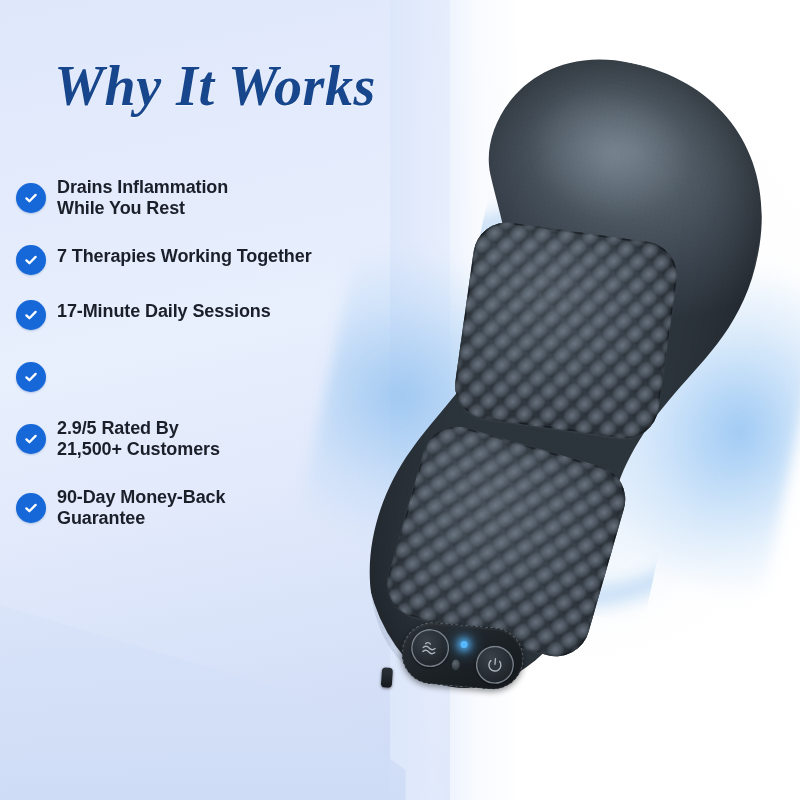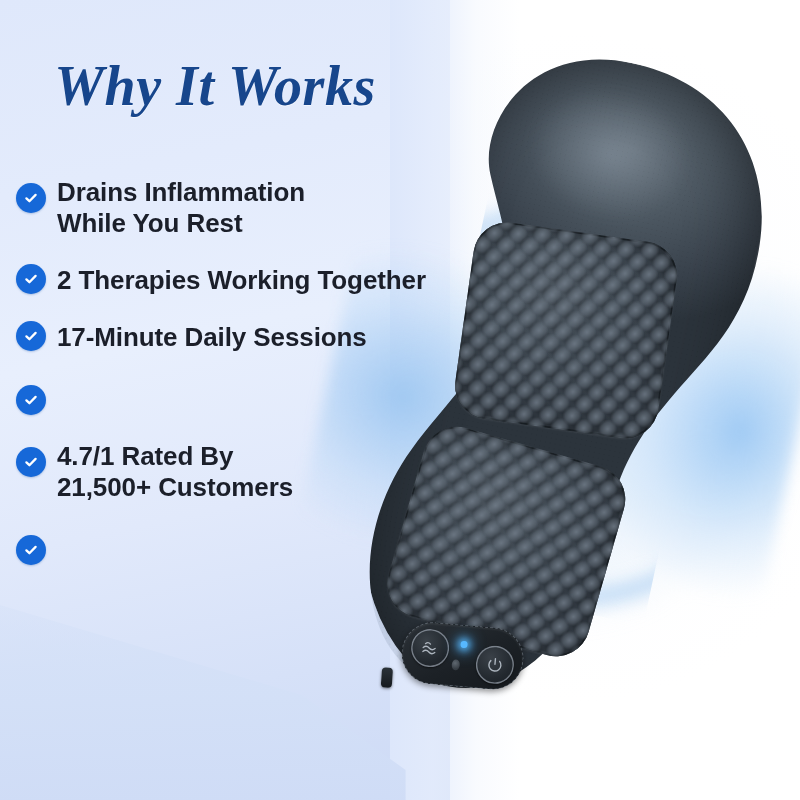--- a/index.html
+++ b/index.html
@@ -81,21 +81,21 @@
     width:30px; height:30px;
     border-radius:50%;
     background:#1668d8;
     display:flex; align-items:center; justify-content:center;
     margin-right:11px;
     box-shadow:0 1px 2px rgba(22,80,160,.28);
   }
   .check svg { display:block; }
   .bullet-text {
     font-weight:700;
-    font-size:26px;
+    font-size:18px;
     line-height:1.19;
     color:#1b1f2a;
     letter-spacing:-.1px;
     white-space:pre-line;
     padding-top:1px;
   }
   
   .bullet.two-line .check { margin-top:7px; }
   .bullet.one-line .check { margin-top:0px; }
 
@@ -297,21 +297,21 @@
       <span class="bullet-text">Drains Inflammation
 While You Rest</span>
     </div>
 
     <div class="bullet one-line">
       <span class="check">
         <svg width="16" height="16" viewBox="0 0 16 16" fill="none" stroke="#ffffff" stroke-width="2.3" stroke-linecap="round" stroke-linejoin="round">
           <path d="M3.4 8.4 L6.4 11.2 L12.6 4.9"></path>
         </svg>
       </span>
-      <span class="bullet-text">2 Therapies Working Together</span>
+      <span class="bullet-text">7 Therapies Working Together</span>
     </div>
 
     <div class="bullet one-line">
       <span class="check">
         <svg width="16" height="16" viewBox="0 0 16 16" fill="none" stroke="#ffffff" stroke-width="2.3" stroke-linecap="round" stroke-linejoin="round">
           <path d="M3.4 8.4 L6.4 11.2 L12.6 4.9"></path>
         </svg>
       </span>
       <span class="bullet-text">17-Minute Daily Sessions</span>
     </div>
@@ -323,27 +323,29 @@
         </svg>
       </span>
     </div>
 
     <div class="bullet two-line">
       <span class="check">
         <svg width="16" height="16" viewBox="0 0 16 16" fill="none" stroke="#ffffff" stroke-width="2.3" stroke-linecap="round" stroke-linejoin="round">
           <path d="M3.4 8.4 L6.4 11.2 L12.6 4.9"></path>
         </svg>
       </span>
-      <span class="bullet-text">4.7/1 Rated By
+      <span class="bullet-text">2.9/5 Rated By
 21,500+ Customers</span>
     </div>
 
     <div class="bullet two-line">
       <span class="check">
         <svg width="16" height="16" viewBox="0 0 16 16" fill="none" stroke="#ffffff" stroke-width="2.3" stroke-linecap="round" stroke-linejoin="round">
           <path d="M3.4 8.4 L6.4 11.2 L12.6 4.9"></path>
         </svg>
       </span>
+      <span class="bullet-text">90-Day Money-Back
+Guarantee</span>
     </div>
 
   </div>
 
 </div>
 
 </body></html>

